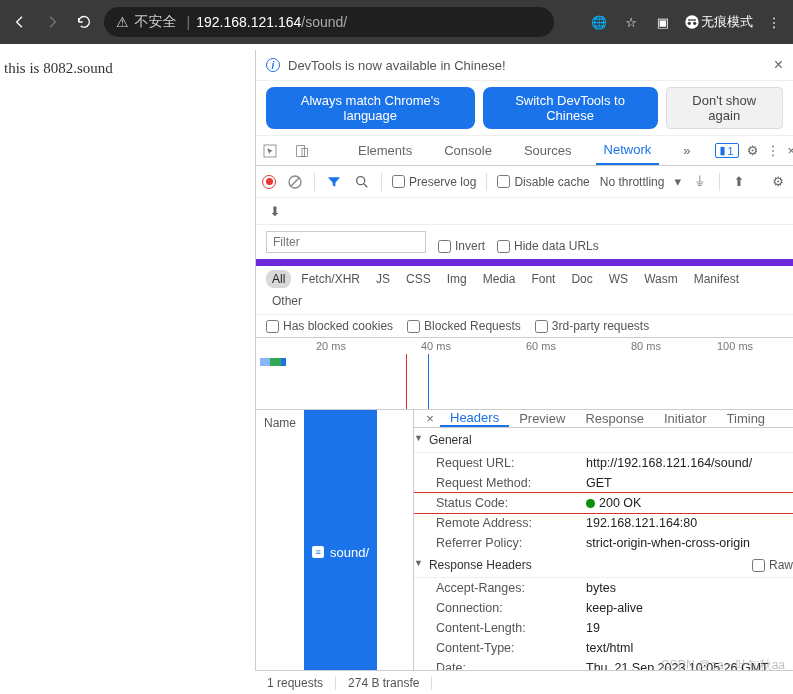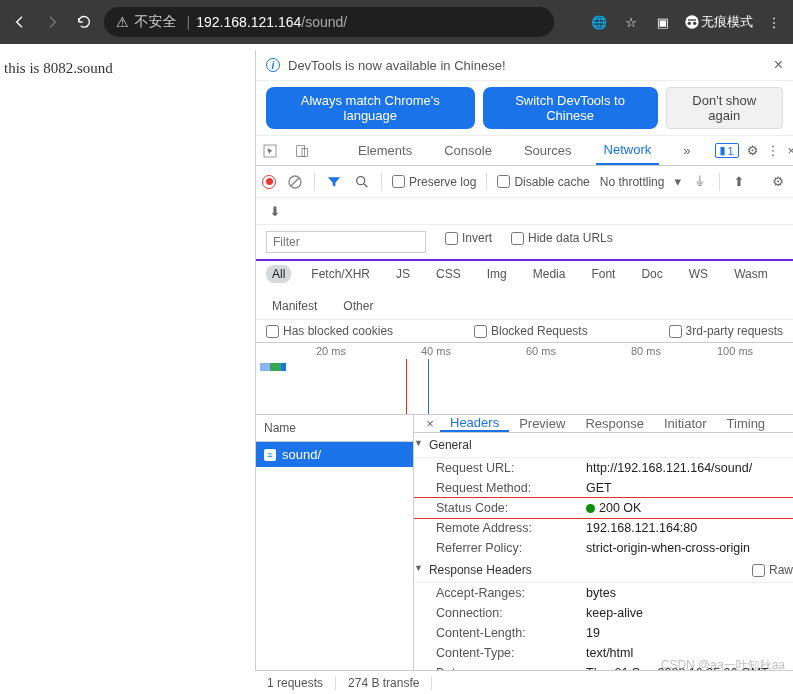--- a/index.html
+++ b/index.html
@@ -39,36 +39,36 @@
 .net-toolbar { display: flex; align-items: center; padding: 4px 6px; gap: 10px; border-bottom: 1px solid #eee; height: 32px; }
 .rec-dot { width: 14px; height: 14px; border: 1.5px solid #e53935; border-radius: 50%; display: flex; align-items: center; justify-content: center; cursor: pointer; }
 .rec-dot::after { content: ""; width: 7px; height: 7px; background: #e53935; border-radius: 50%; }
 .tb-ico { width: 18px; height: 18px; color: #666; display: flex; align-items: center; justify-content: center; cursor: pointer; }
 .funnel { color: #1a73e8; }
 .chk { display: flex; align-items: center; gap: 4px; font-size: 12px; color: #555; }
 .chk input { margin: 0; }
 
 .dl-row { padding: 4px 10px; border-bottom: 1px solid #eee; }
 
-.filter-row { display: flex; align-items: flex-start; padding: 6px 10px; gap: 19px; border-bottom: 2px solid #6d28d9; }
+.filter-row { display: flex; align-items: flex-end; padding: 6px 10px; gap: 12px; border-bottom: 7px solid #6d28d9; }
 .filter-input { width: 160px; padding: 3px 6px; border: 1px solid #ccc; font-size: 12px; }
 
-.type-row { display: flex; align-items: center; padding: 4px 10px; gap: 14px; border-bottom: 1px solid #eee; font-size: 12px; flex-wrap: wrap; }
+.type-row { display: flex; align-items: center; padding: 4px 10px; gap: 4px; border-bottom: 1px solid #eee; font-size: 12px; flex-wrap: wrap; }
 .type-chip { padding: 2px 6px; border-radius: 8px; cursor: pointer; color: #555; }
 .type-chip.sel { background: #d6d8da; color: #222; }
 
-.block-row { display: flex; align-items: center; padding: 4px 10px; gap: 14px; border-bottom: 1px solid #ccc; font-size: 12px; justify-content: space-between; }
+.block-row { display: flex; align-items: center; padding: 4px 10px; gap: 14px; border-bottom: 1px solid #ccc; font-size: 12px; }
 
 .waterfall { height: 72px; border-bottom: 1px solid #ccc; position: relative; font-size: 11px; color: #777; }
 .wf-tick { position: absolute; top: 2px; }
 .wf-line { position: absolute; top: 16px; bottom: 0; width: 1px; }
 .wf-bar { position: absolute; top: 20px; left: 4px; height: 8px; width: 26px; background: linear-gradient(to right,#8ab4f8 40%,#34a853 40% 80%,#1a73e8 80%); }
 
 .split { display: flex; flex: 1; min-height: 0; }
-.name-col { width: 158px; border-right: 1px solid #ccc; display: flex; flex-direction: column; }
+.name-col { width: 158px; border-right: 1px solid #ccc; display: flex; flex-direction: row; }
 .col-head { padding: 6px 8px; font-size: 12px; color: #555; border-bottom: 1px solid #ccc; }
 .req-item { background: #1a73e8; color: #fff; padding: 5px 8px; font-size: 13px; display: flex; align-items: center; gap: 6px; cursor: pointer; }
 .req-ico { width: 12px; height: 12px; background: #fff; color: #1a73e8; font-size: 9px; display: flex; align-items: center; justify-content: center; border-radius: 2px; }
 
 .detail { flex: 1; display: flex; flex-direction: column; overflow: auto; position: relative; }
 .detail-tabs { display: flex; align-items: center; border-bottom: 1px solid #ccc; height: 30px; font-size: 13px; padding: 0 6px; }
 .detail-tabs .x { width: 20px; text-align: center; color: #666; cursor: pointer; }
 .detail-tabs .dt { padding: 0 10px; color: #666; height: 100%; display: flex; align-items: center; cursor: pointer; }
 .detail-tabs .dt.active { color: #1a73e8; border-bottom: 2px solid #1a73e8; }
 

